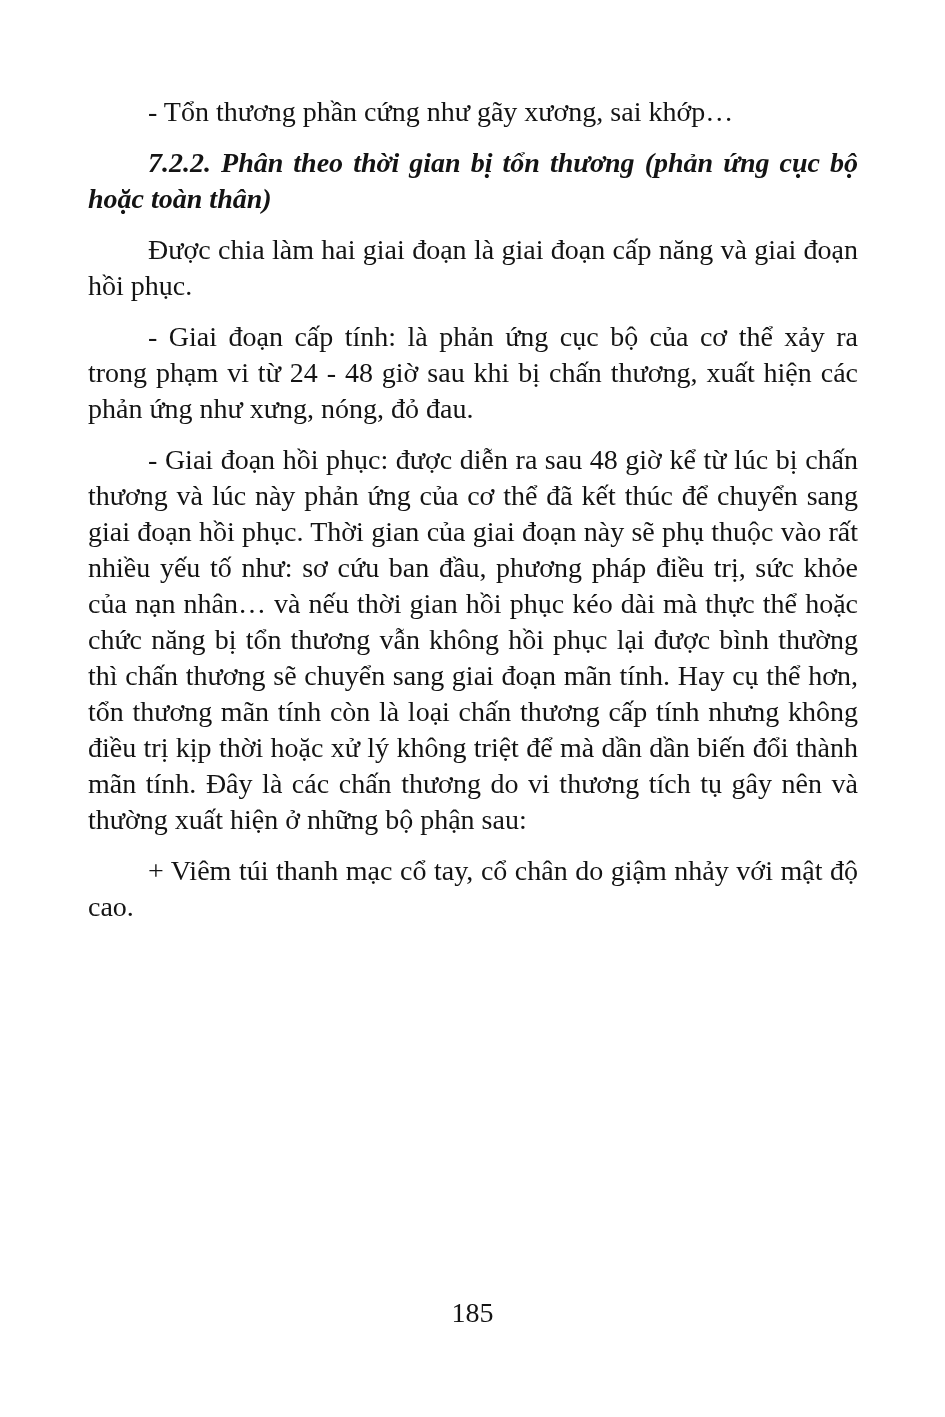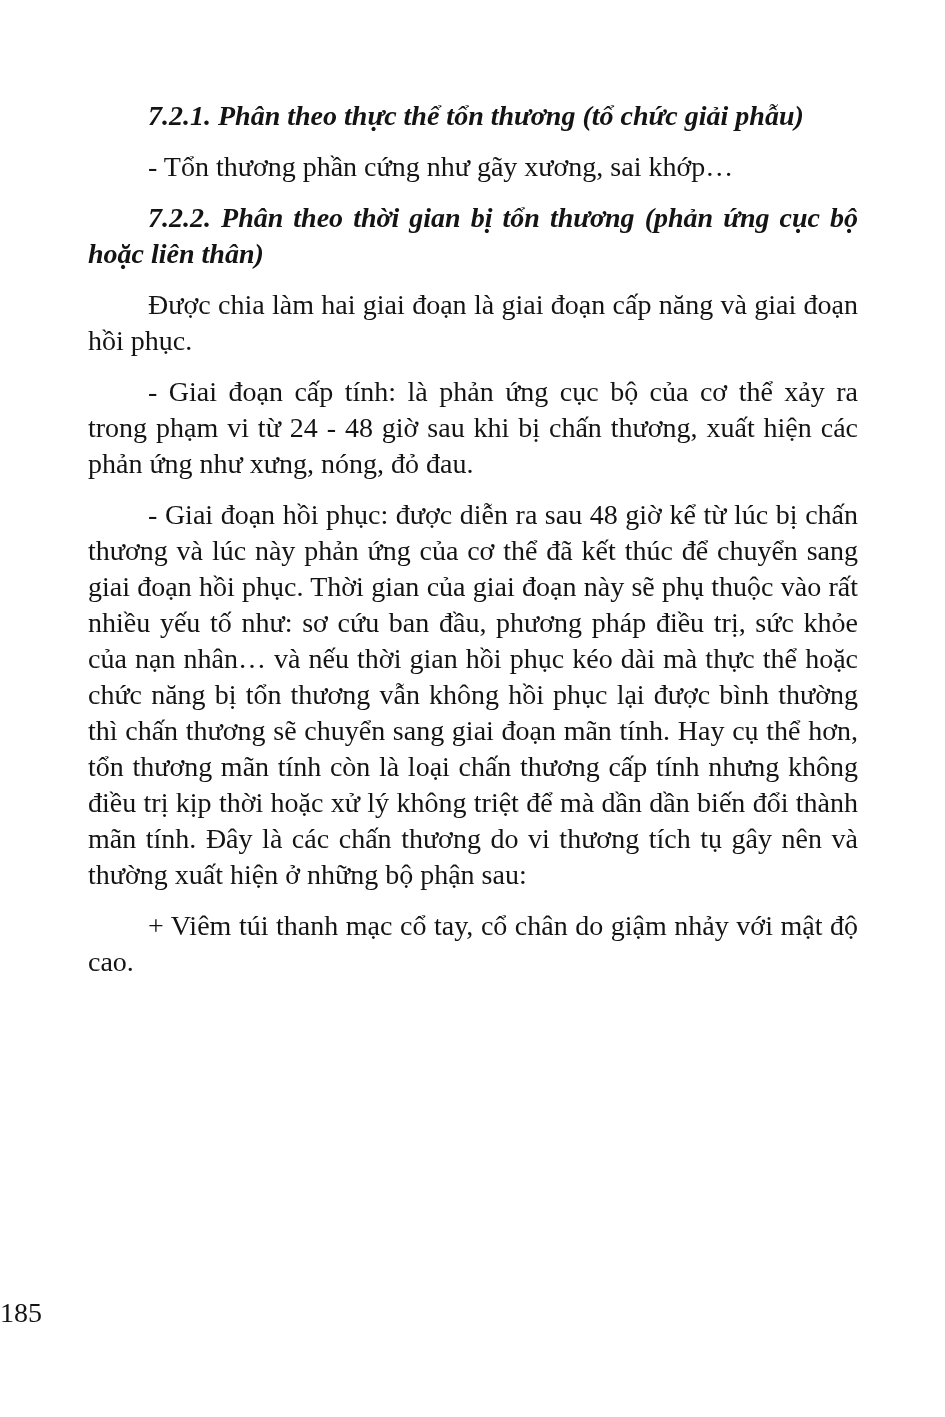--- a/index.html
+++ b/index.html
@@ -40,31 +40,31 @@
     font-style: italic;
     text-align: justify;
     text-indent: 60px;
     margin: 4px 0 15px 0;
   }
   .page-number {
     position: absolute;
     left: 0;
     right: 0;
     bottom: 88px;
+    text-align: center;
     font-size: 28px;
     line-height: 32px;
   }
 </style>
 </head>
 <body>
 
 <div class="page">
   <div class="content">
-    <h3 class="heading">7.2.1. Phân theo thực thể tổn thương (tổ chức giải phẫu)</h3>
     <p class="para">- Tổn thương phần cứng như gãy xương, sai khớp…</p>
-    <h3 class="heading">7.2.2. Phân theo thời gian bị tổn thương (phản ứng cục bộ hoặc liên thân)</h3>
+    <h3 class="heading">7.2.2. Phân theo thời gian bị tổn thương (phản ứng cục bộ hoặc toàn thân)</h3>
     <p class="para">Được chia làm hai giai đoạn là giai đoạn cấp năng và giai đoạn hồi phục.</p>
     <p class="para">- Giai đoạn cấp tính: là phản ứng cục bộ của cơ thể xảy ra trong phạm vi từ 24 - 48 giờ sau khi bị chấn thương, xuất hiện các phản ứng như xưng, nóng, đỏ đau.</p>
     <p class="para">- Giai đoạn hồi phục: được diễn ra sau 48 giờ kể từ lúc bị chấn thương và lúc này phản ứng của cơ thể đã kết thúc để chuyển sang giai đoạn hồi phục. Thời gian của giai đoạn này sẽ phụ thuộc vào rất nhiều yếu tố như: sơ cứu ban đầu, phương pháp điều trị, sức khỏe của nạn nhân… và nếu thời gian hồi phục kéo dài mà thực thể hoặc chức năng bị tổn thương vẫn không hồi phục lại được bình thường thì chấn thương sẽ chuyển sang giai đoạn mãn tính. Hay cụ thể hơn, tổn thương mãn tính còn là loại chấn thương cấp tính nhưng không điều trị kịp thời hoặc xử lý không triệt để mà dần dần biến đổi thành mãn tính. Đây là các chấn thương do vi thương tích tụ gây nên và thường xuất hiện ở những bộ phận sau:</p>
     <p class="para">+ Viêm túi thanh mạc cổ tay, cổ chân do giậm nhảy với mật độ cao.</p>
   </div>
   <div class="page-number">185</div>
 </div>
 
 </body></html>

